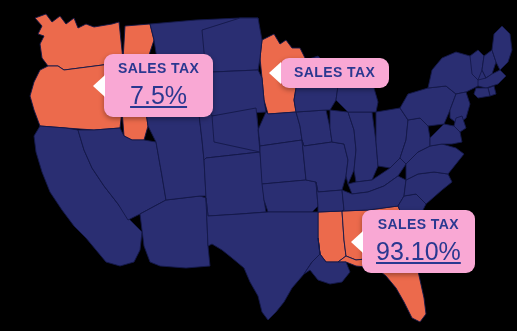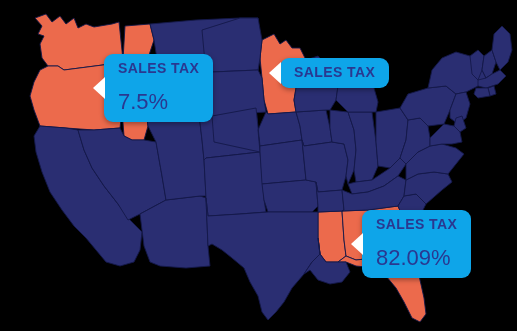--- a/index.html
+++ b/index.html
@@ -22,25 +22,25 @@
     width: 517px;
     height: 331px;
   }
   .state {
     stroke: #14184a;
     stroke-width: 0.9;
     stroke-linejoin: round;
   }
   .callout {
     position: absolute;
-    background: #0ea5e9;
+    background: #f9a8d4;
     border-radius: 9px;
     box-shadow: 0 2px 5px rgba(0,0,0,0.35);
     padding: 7px 14px 9px 14px;
-    text-align: left;
+    text-align: center;
     box-sizing: border-box;
     line-height: 1;
   }
   .callout .notch {
     position: absolute;
     left: -11px;
     top: 50%;
     transform: translateY(-50%);
     width: 0;
     height: 0;
@@ -52,24 +52,25 @@
     display: block;
     color: #2a3890;
     font-size: 14px;
     font-weight: bold;
     letter-spacing: 0.4px;
     white-space: nowrap;
   }
   .callout .value {
     display: block;
     color: #2a3890;
-    font-size: 22px;
+    font-size: 25px;
     font-weight: normal;
-    margin-top: 16px;
+    margin-top: 8px;
     white-space: nowrap;
+    text-decoration: underline;
   }
   #callout-0 { left: 104px; top: 54px; }
   #callout-1 { left: 280px; top: 58px; }
   #callout-2 { left: 362px; top: 210px; }
 </style>
 </head>
 <body>
 
 <div id="stage">
 
@@ -137,16 +138,16 @@
   </div>
 
   <div class="callout" id="callout-1">
     <span class="notch"></span>
     <span class="label">SALES TAX</span>
   </div>
 
   <div class="callout" id="callout-2">
     <span class="notch"></span>
     <span class="label">SALES TAX</span>
-    <span class="value">82.09%</span>
+    <span class="value">93.10%</span>
   </div>
 
 </div>
 
 </body></html>

